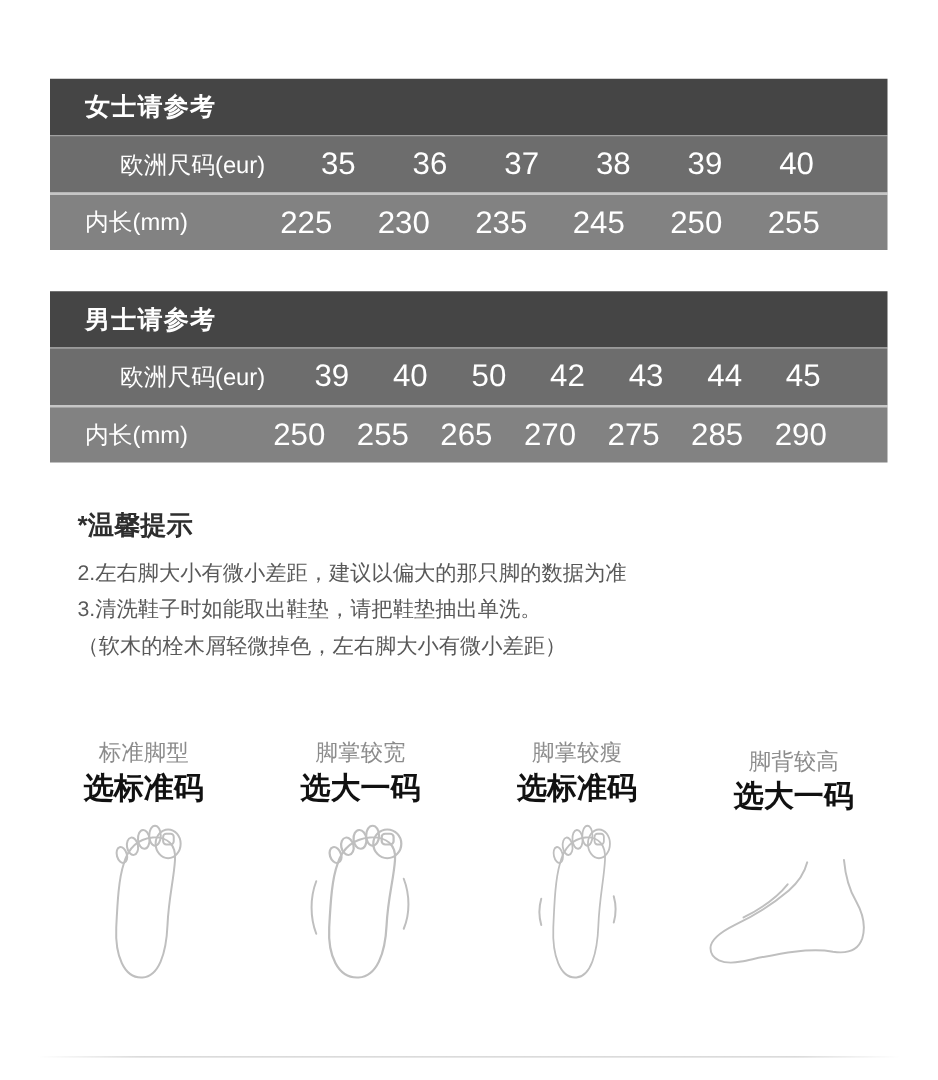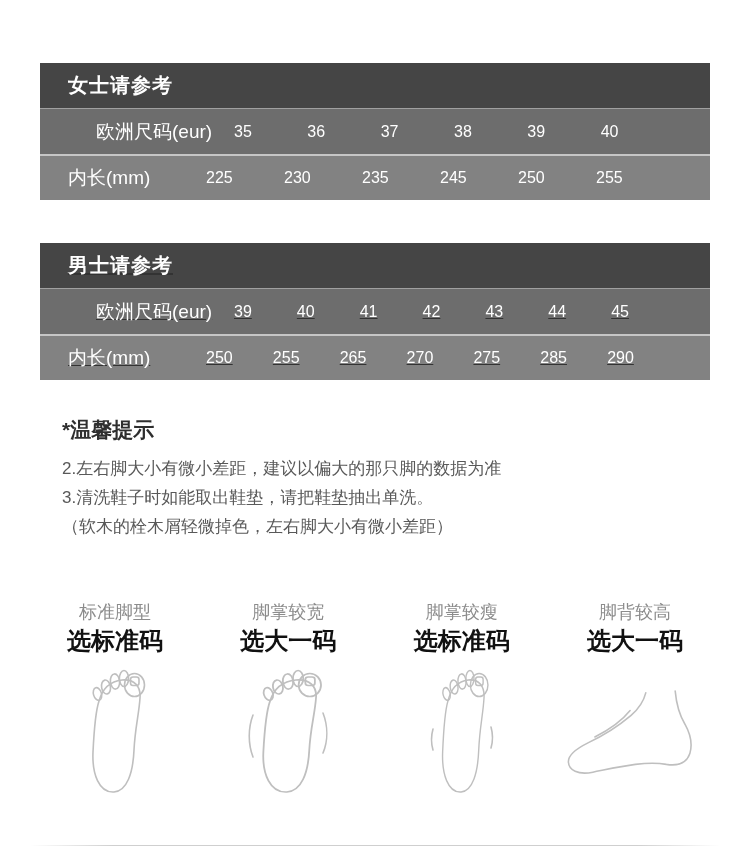--- a/index.html
+++ b/index.html
@@ -9,49 +9,50 @@
     background:#ffffff;
     font-family:"Liberation Sans","DejaVu Sans",sans-serif;
     overflow:hidden;
     color:#333;
     border-radius:11px;
   }
   .content{padding:0 40px;}
 
   
   .size-table{margin-top:63px;width:670px;}
-  .size-table.second{margin-top:43px;text-decoration:underline;}
+  .size-table.second{margin-top:33px;}
   .t-header{
     height:45px;background:#454545;color:#fff;
     display:flex;align-items:center;
     padding-left:28px;box-sizing:border-box;
     font-size:20px;font-weight:bold;letter-spacing:1px;
   }
   .t-row{
     display:flex;align-items:center;height:46px;box-sizing:border-box;
     color:#fff;
   }
   .t-row.row-eur{background:#6d6d6d;border-top:1px solid rgba(255,255,255,0.35);padding-left:28px;}
   .t-row.row-mm{background:#828282;border-top:2px solid rgba(255,255,255,0.55);}
   .t-row .label{
     width:166px;padding-left:28px;box-sizing:border-box;
     font-size:19px;flex:none;
   }
   .t-row .vals{flex:1;display:flex;padding-right:36px;}
-  .t-row .cell{flex:1;text-align:left;font-size:16px;}
+  .t-row .cell{flex:1;text-align:center;font-size:25px;}
 
   
   .tips{margin-top:36px;padding-left:22px;}
   .tips-title{font-size:21px;font-weight:bold;color:#2e2e2e;margin-bottom:10px;}
   .tip-line{font-size:17px;line-height:29px;color:#595959;}
 
   
   .feet{
     margin-top:58px;display:flex;justify-content:space-between;
     width:670px;
+    align-items:center;
   }
   .foot-col{width:150px;display:flex;flex-direction:column;align-items:center;}
   .foot-type{font-size:18px;color:#8c8c8c;line-height:27px;}
   .foot-advice{font-size:24px;color:#111;font-weight:bold;line-height:29px;}
   .foot-icon{margin-top:14px;}
   .foot-icon.side{margin-top:32px;}
   svg .ln{fill:none;stroke:#bfbfbf;stroke-width:1.6;stroke-linecap:round;stroke-linejoin:round;}
 
   
   .divider{
@@ -91,21 +92,21 @@
       </div>
     </div>
 
     <div class="size-table second">
       <div class="t-header">男士请参考</div>
       <div class="t-row row-eur">
         <div class="label">欧洲尺码(eur)</div>
         <div class="vals">
           <div class="cell">39</div>
           <div class="cell">40</div>
-          <div class="cell">41</div>
+          <div class="cell">50</div>
           <div class="cell">42</div>
           <div class="cell">43</div>
           <div class="cell">44</div>
           <div class="cell">45</div>
         </div>
       </div>
       <div class="t-row row-mm">
         <div class="label">内长(mm)</div>
         <div class="vals">
           <div class="cell">250</div>

